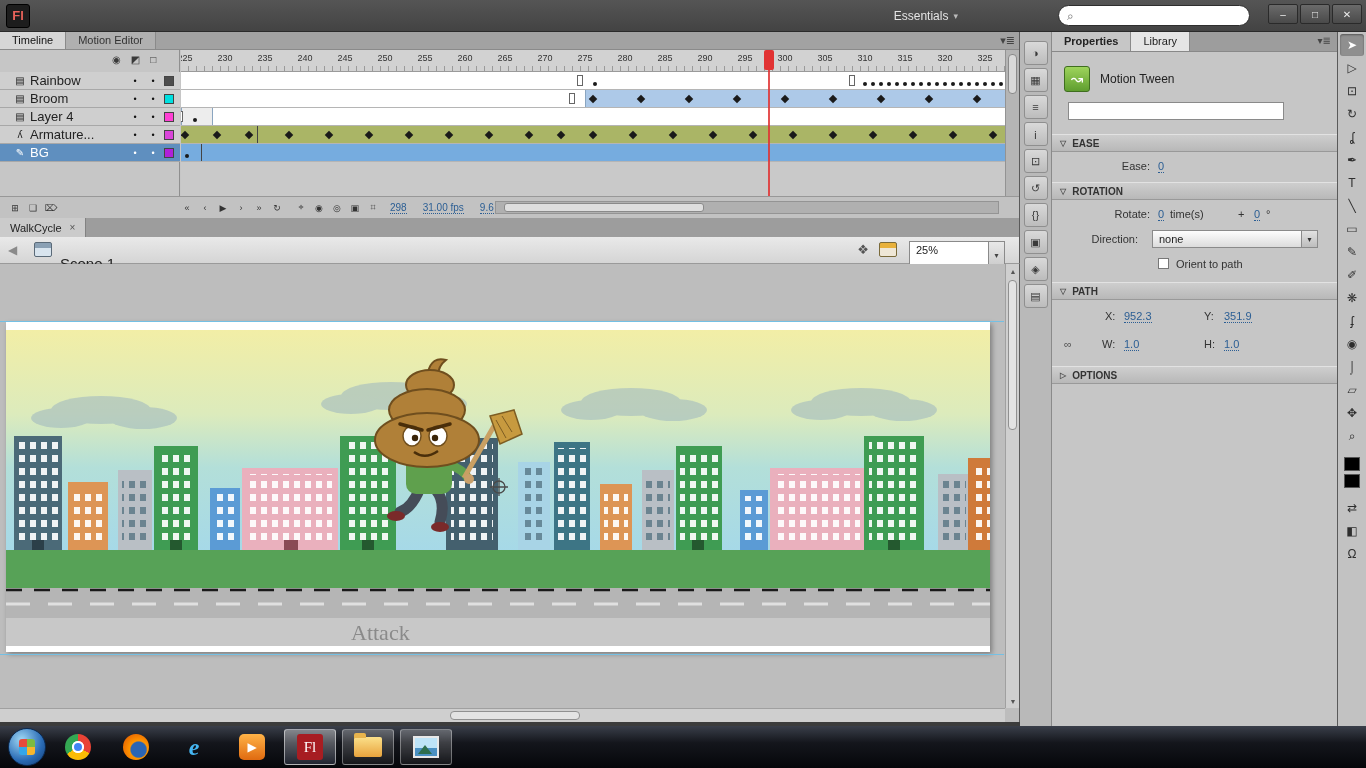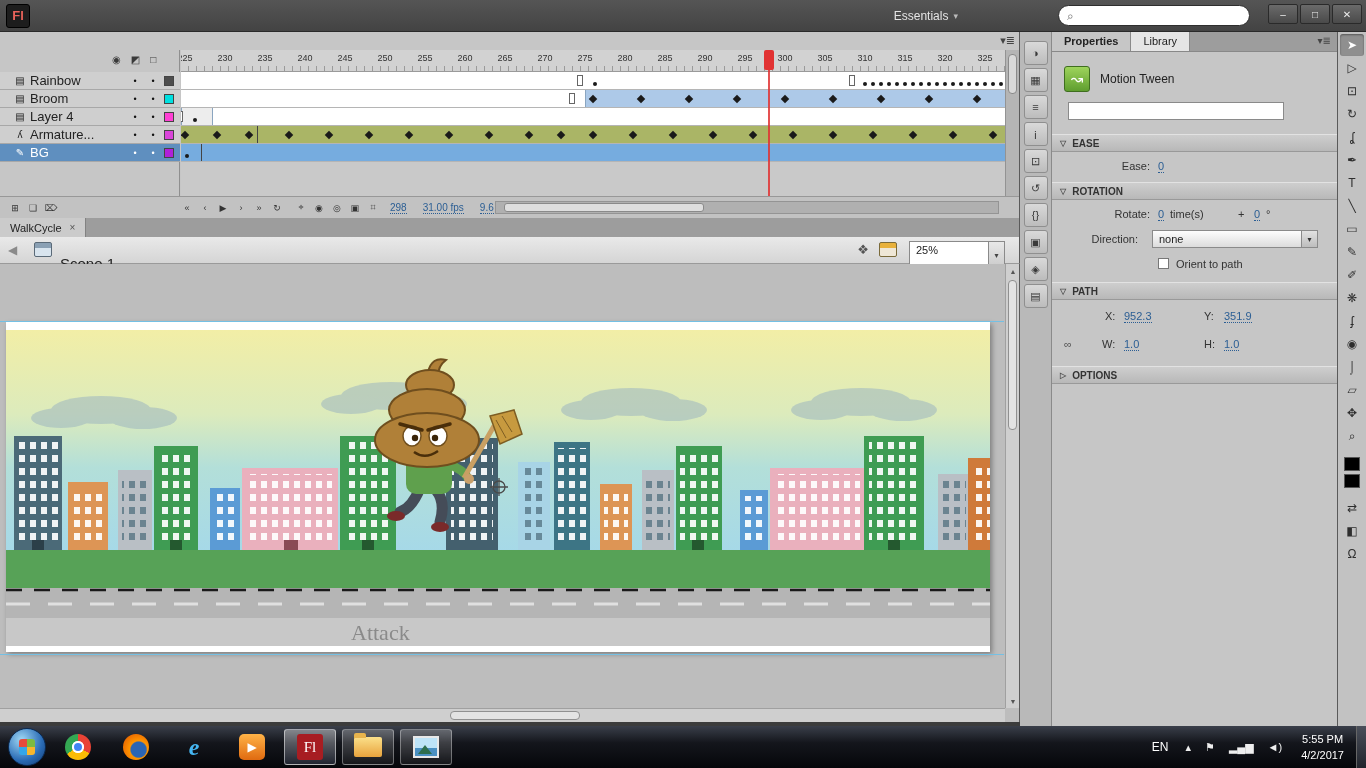--- a/index.html
+++ b/index.html
@@ -150,20 +150,24 @@
     <input value="" style="">
   </div>
   <div id="winbtns">
       <span class="winbtn">–</span>
       <span class="winbtn">□</span>
       <span class="winbtn">✕</span>
     </div>
 </div>
 
 <div id="timeline">
+  <div id="tl-tabs">
+      <span class="tl-tab on">Timeline</span>
+      <span class="tl-tab">Motion Editor</span>
+    </div>
   <div id="tl-panelmenu">▾≣</div>
 
   <div id="tl-left">
     <div id="tl-colicons">
         <span class="hicon">◉</span>
         <span class="hicon">◩</span>
         <span class="hicon">□</span>
       </div>
     <div id="tl-layers">
         <div class="tl-layer">
@@ -648,23 +652,13 @@
     </div>
   <div class="tb-app open active">
       <span class="fl">Fl</span>
     </div>
   <div class="tb-app open">
       <span class="folder"></span>
     </div>
   <div class="tb-app open">
       <span class="photo"></span>
     </div>
-  <div id="tray">
-    <span class="lang">EN</span>
-    <span class="tray-ic">▴</span>
-    <span id="tray-icons"><span class="tray-ic">⚑</span><span class="tray-ic">▂▄▆</span><span class="tray-ic">◄)</span></span>
-    <div id="clock">
-      <div>5:55 PM</div>
-      <div>4/2/2017</div>
-    </div>
-    <div id="showdesk"></div>
-  </div>
 </div>
 
 </body></html>

